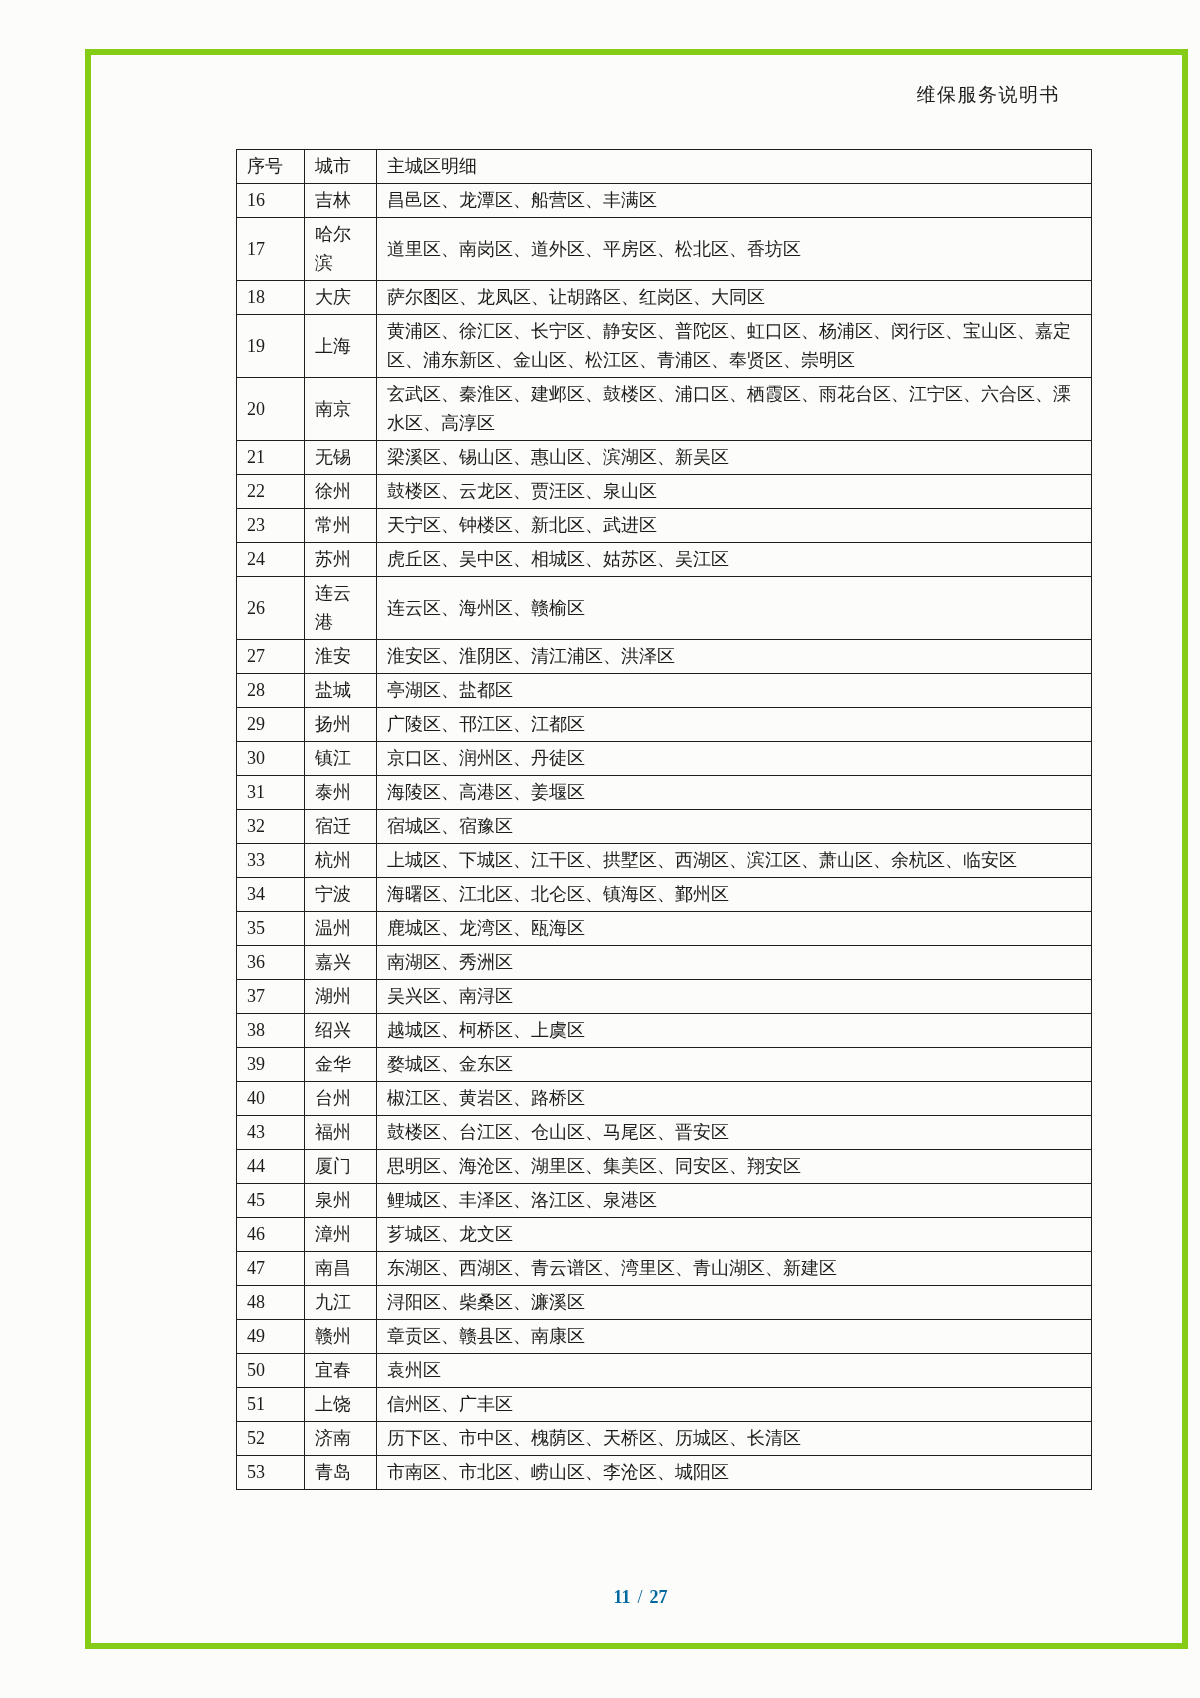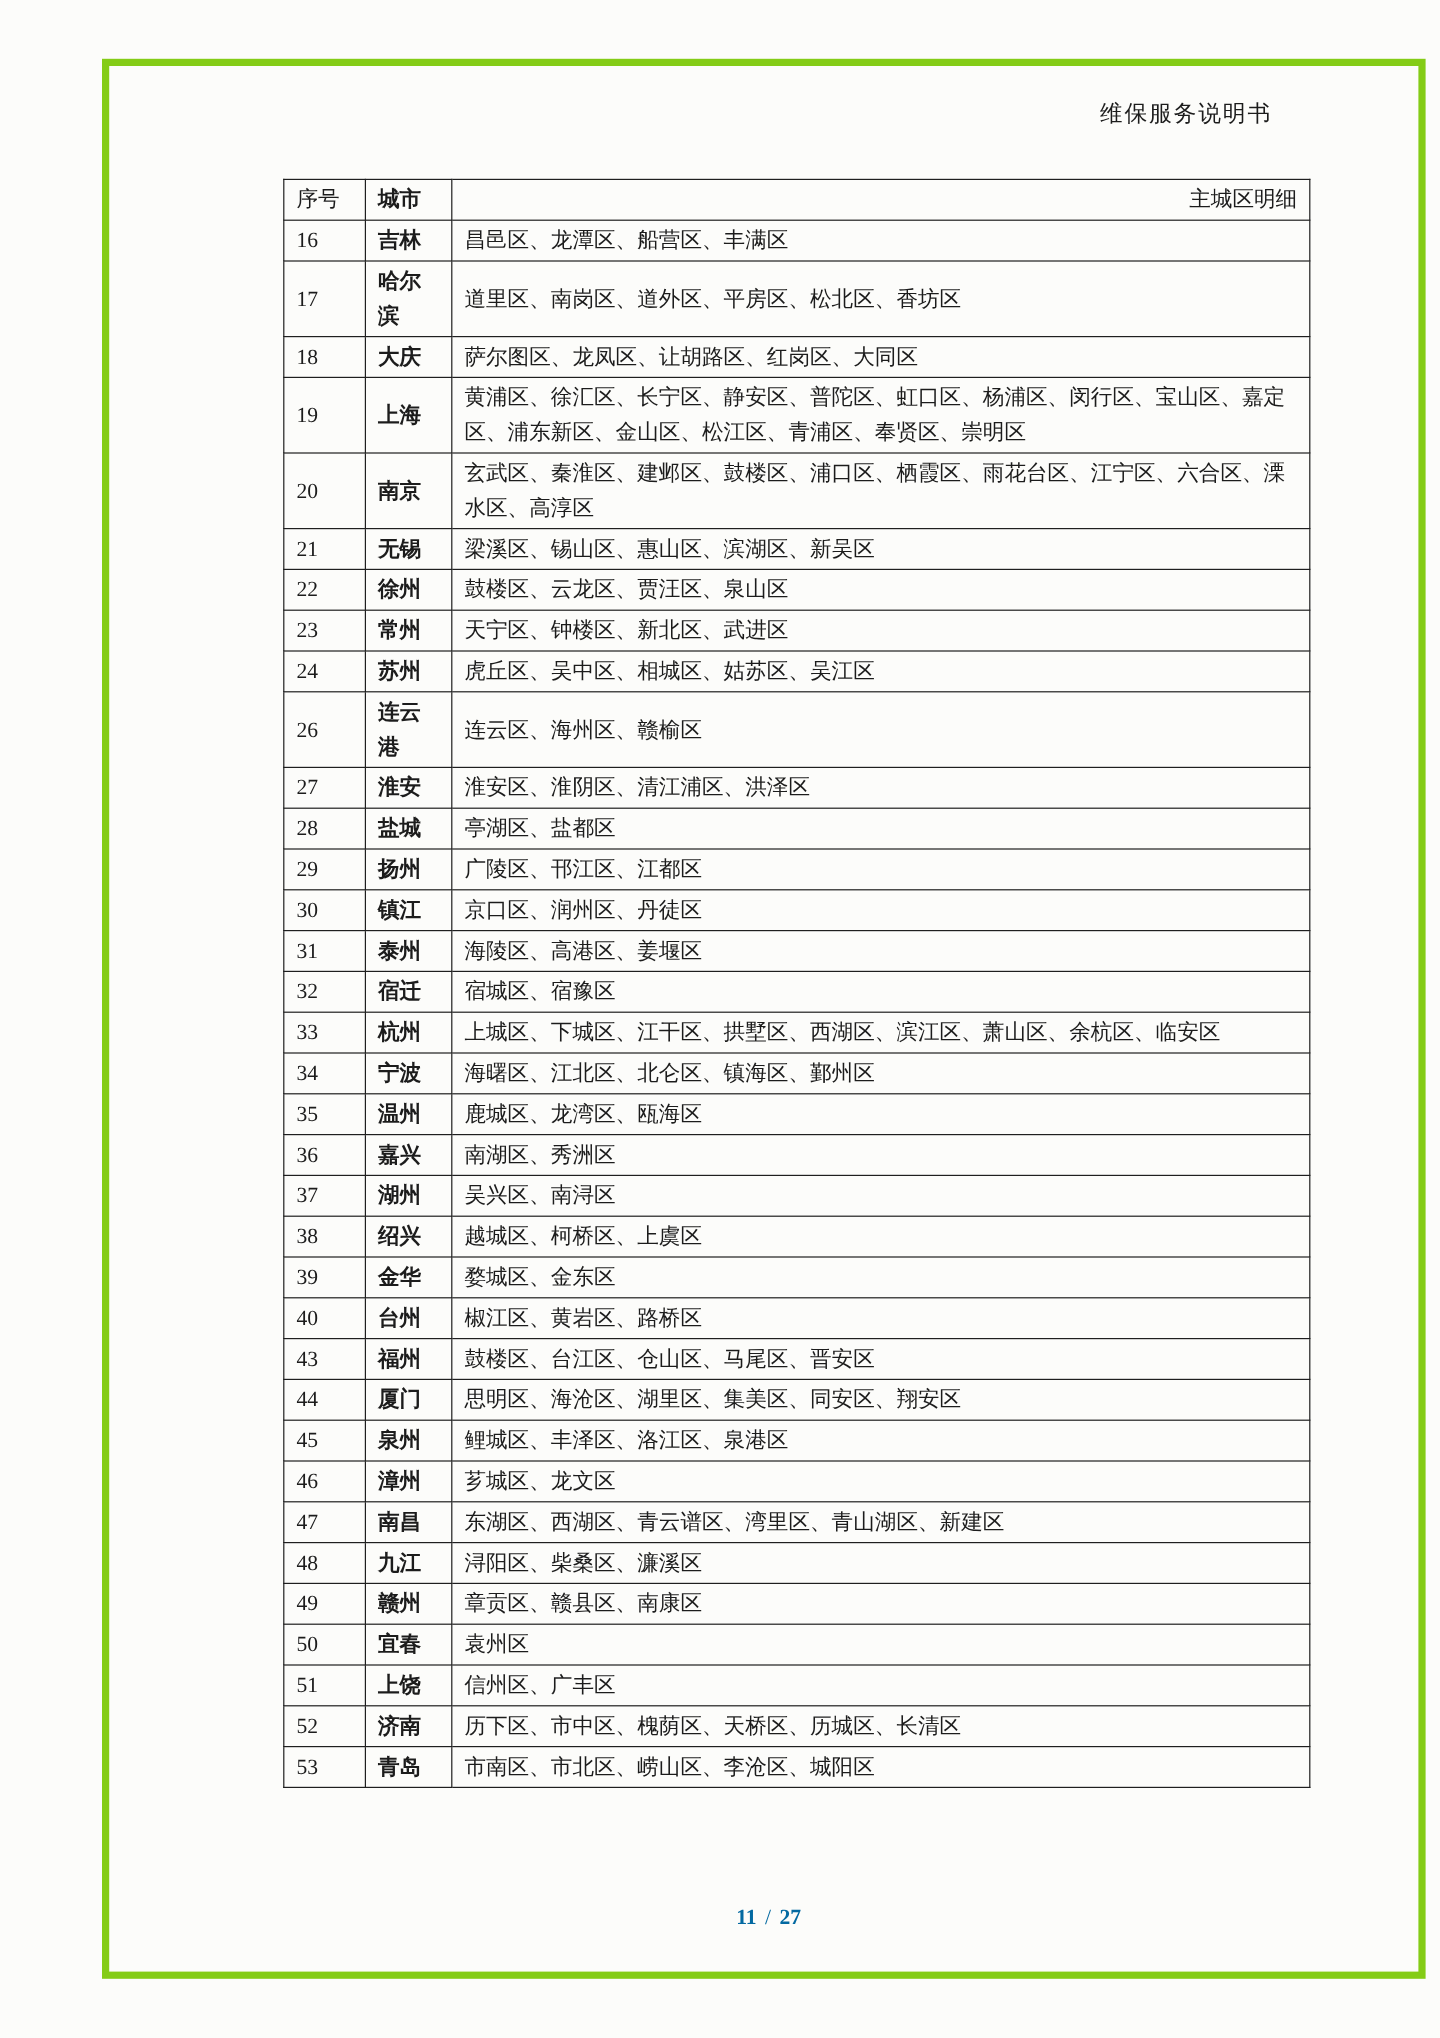--- a/index.html
+++ b/index.html
@@ -28,22 +28,22 @@
     font-size:18px; line-height:29px;border-radius:25px;
   }
   .city-table th, .city-table td {
     border:1.5px solid #1f1f1f;
     font-weight:normal;
     vertical-align:middle;
     padding:2px 10px;
     text-align:left;
     word-break:normal; overflow-wrap:break-word;
   }
-  .city-table td.cell-city, .city-table th.h-city { padding-right:14px;font-weight:bold; }
-  .city-table th.h-districts { text-align:right; }
+  .city-table td.cell-city, .city-table th.h-city { padding-right:14px; }
+  .city-table th.h-districts { text-align:left; }
   .doc-footer {
     position:absolute; top:1532px; left:4px; width:100%;
     text-align:center; font-size:18px; color:#0369a1;
   }
   .doc-footer .num { font-weight:bold; }
   .doc-footer .sep { padding:0 7px; font-weight:normal; }
 </style>
 </head>
 <body>
 

